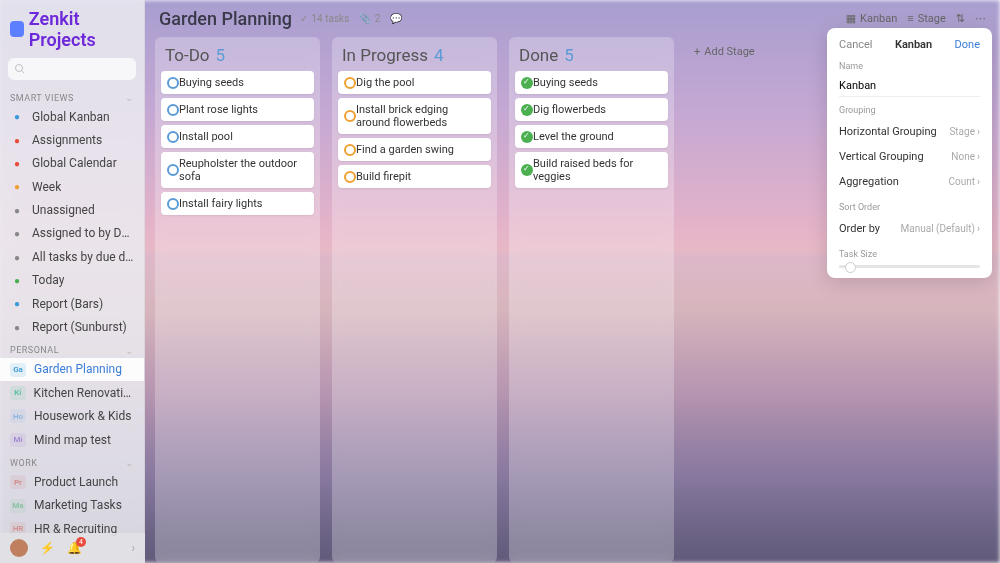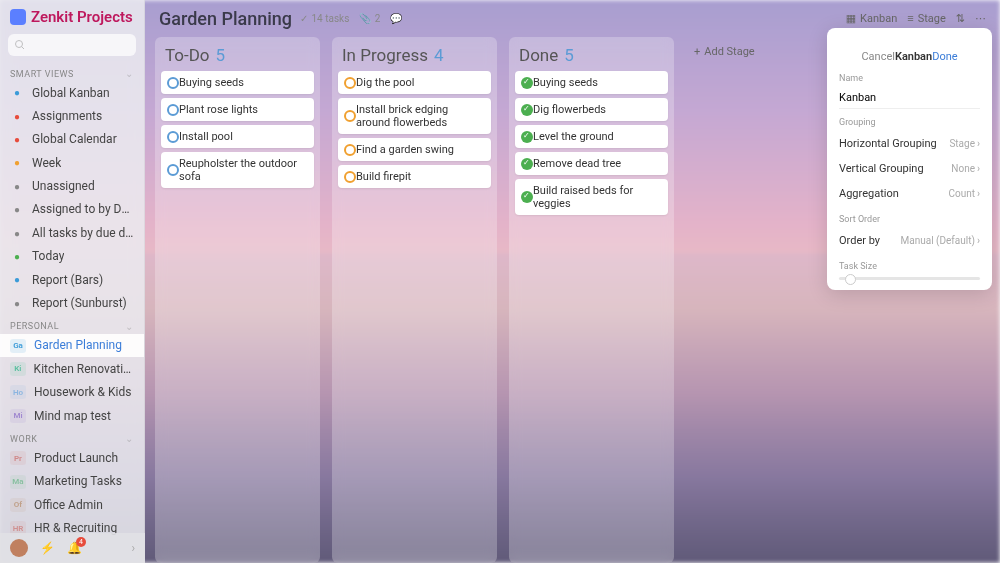--- a/index.html
+++ b/index.html
@@ -1,21 +1,21 @@
 <!DOCTYPE html>
 <html><head>
 <meta charset="utf-8">
 <style>
 * { box-sizing: border-box; margin: 0; padding: 0; font-family: -apple-system, BlinkMacSystemFont, "Segoe UI", Roboto, sans-serif; }
 body { width: 1000px; height: 563px; overflow: hidden; position: relative; }
 .bg { position: absolute; inset: 0; background: linear-gradient(180deg, #a89ed0 0%, #c5a8d3 20%, #e4b3c9 40%, #f0c5c0 55%, #d8a8c2 70%, #9b88b8 85%, #5a5a7a 100%); filter: blur(2px); }
 .bg::after { content:''; position:absolute; bottom:0; left:0; right:0; height:55%; background: linear-gradient(180deg, rgba(200,180,210,0.3), rgba(100,90,120,0.6)); }
 .app { position: relative; display: flex; width: 100%; height: 100%; font-size: 12px; color: #333; }
 .sidebar { width: 145px; background: rgba(235,235,240,0.85); backdrop-filter: blur(8px); display:flex; flex-direction:column; border-right:1px solid rgba(0,0,0,0.05); }
-.logo { display:flex; align-items:center; gap:5px; padding:8px 10px; font-weight:600; font-size:15px; color:#be185d; }
+.logo { display:flex; align-items:center; gap:5px; padding:8px 10px; font-weight:600; font-size:18px; color:#6d28d9; }
 .logo-icon { width:16px; height:16px; background:#5b7fff; border-radius:4px; }
 .search { margin:0 8px 6px; height:22px; background:rgba(255,255,255,0.7); border-radius:6px; display:flex; align-items:center; padding:0 6px; }
 .search svg { width:12px; height:12px; opacity:0.5; }
 .section-h { display:flex; align-items:center; justify-content:space-between; padding:6px 10px 2px; font-size:9px; letter-spacing:0.5px; color:#888; text-transform:uppercase; }
 .section-h .chev { opacity:0.4; }
 .nav-item { display:flex; align-items:center; gap:8px; padding:4.5px 10px; cursor:pointer; color:#444; }
 .nav-item.active { background:rgba(255,255,255,0.9); color:#3b7dd8; }
 .nav-icon { width:14px; height:14px; display:flex; align-items:center; justify-content:center; font-size:10px; border-radius:3px; flex-shrink:0; }
 .proj-icon { width:16px; height:14px; border-radius:3px; font-size:8px; font-weight:600; display:flex; align-items:center; justify-content:center; }
 .main { flex:1; display:flex; flex-direction:column; position:relative; }
@@ -29,21 +29,21 @@
 .col { width:165px; background:rgba(255,255,255,0.25); border-radius:6px; padding:6px 6px; backdrop-filter: blur(6px); }
 .col-h { display:flex; align-items:center; gap:6px; padding:2px 4px 6px; font-size:17px; color:#555; }
 .col-h .count { color:#5b9bd5; }
 .card { background:#fff; border-radius:4px; padding:5px 6px; margin-bottom:4px; display:flex; align-items:center; font-size:11px; color:#333; box-shadow:0 1px 2px rgba(0,0,0,0.08); }
 .circle { width:12px; height:12px; border-radius:50%; border:2px solid #5b9bd5; flex-shrink:0; }
 .circle.prog { border-color:#f0a030; }
 .circle.done { border:none; background:#4caf50; position:relative; }
 .circle.done::after { content:'✓'; color:#fff; font-size:8px; position:absolute; top:0; left:2px; }
 .add-col { width:165px; padding:8px; color:#666; font-size:11px; display:flex; align-items:flex-start; gap:4px; }
 .panel { position:absolute; top:28px; right:8px; width:165px; background:#fff; border-radius:8px; box-shadow:0 4px 20px rgba(0,0,0,0.15); padding:10px 12px; font-size:11px; }
-.panel-h { display:flex; justify-content:center; margin-bottom:10px;margin-top:12px; }
+.panel-h { display:flex; justify-content:space-between; margin-bottom:10px; }
 .panel-h .cancel { color:#888; cursor:pointer; }
 .panel-h .ptitle { font-weight:600; color:#333; }
 .panel-h .done-btn { color:#3b7dd8; cursor:pointer; }
 .panel-label { font-size:9px; color:#999; margin:8px 0 4px; }
 .panel-input { width:100%; border:none; border-bottom:1px solid #eee; padding:4px 0; font-size:11px; outline:none; }
 .panel-row { display:flex; justify-content:space-between; align-items:center; padding:6px 0; cursor:pointer; }
 .panel-row .val { color:#aaa; font-size:10px; display:flex; align-items:center; gap:2px; }
 .slider { width:100%; height:3px; background:#e5e5e5; border-radius:2px; margin-top:6px; position:relative; }
 .slider::after { content:''; position:absolute; left:6px; top:-3px; width:9px; height:9px; background:#fff; border:1px solid #ccc; border-radius:50%; }
 .bottombar { position:absolute; bottom:0; left:0; width:145px; height:30px; background:rgba(225,225,230,0.9); display:flex; align-items:center; gap:12px; padding:0 10px; }
@@ -141,24 +141,20 @@
         </div>
         <div class="nav-item">
           <span class="proj-icon" style="background:#d0888822;color:#d08888">Pr</span>
           <span class="nav-text">Product Launch</span>
         </div>
         <div class="nav-item">
           <span class="proj-icon" style="background:#88c0a022;color:#88c0a0">Ma</span>
           <span class="nav-text">Marketing Tasks</span>
         </div>
         <div class="nav-item">
-          <span class="proj-icon" style="background:#c0a08822;color:#c0a088">Of</span>
-          <span class="nav-text">Office Admin</span>
-        </div>
-        <div class="nav-item">
           <span class="proj-icon" style="background:#d0909022;color:#d09090">HR</span>
           <span class="nav-text">HR &amp; Recruiting</span>
         </div>
       </div>
     <div class="bottombar">
       <div class="avatar"></div>
       <span style="color:#bbb;">⚡</span>
       <span class="bell" style="color:#bbb;">🔔<span class="badge">4</span></span>
       <span style="margin-left:auto;color:#aaa;">›</span>
     </div>
@@ -195,20 +191,24 @@
             <span>Plant rose lights</span>
           </div>
           <div class="card">
             <span class="circle todo"></span>
             <span>Install pool</span>
           </div>
           <div class="card">
             <span class="circle todo"></span>
             <span>Reupholster the outdoor sofa</span>
           </div>
+          <div class="card">
+            <span class="circle todo"></span>
+            <span>Install fairy lights</span>
+          </div>
         </div>
         <div class="col">
           <div class="col-h">
             <span>In Progress</span> 
             <span class="count">4</span>
           </div>
           <div class="card">
             <span class="circle prog"></span>
             <span>Dig the pool</span>
           </div>
@@ -234,24 +234,20 @@
             <span class="circle done"></span>
             <span>Buying seeds</span>
           </div>
           <div class="card">
             <span class="circle done"></span>
             <span>Dig flowerbeds</span>
           </div>
           <div class="card">
             <span class="circle done"></span>
             <span>Level the ground</span>
-          </div>
-          <div class="card">
-            <span class="circle done"></span>
-            <span>Remove dead tree</span>
           </div>
           <div class="card">
             <span class="circle done"></span>
             <span>Build raised beds for veggies</span>
           </div>
         </div>
         <div class="add-col">
           <span>+</span>
           <span>Add Stage</span>
         </div>

